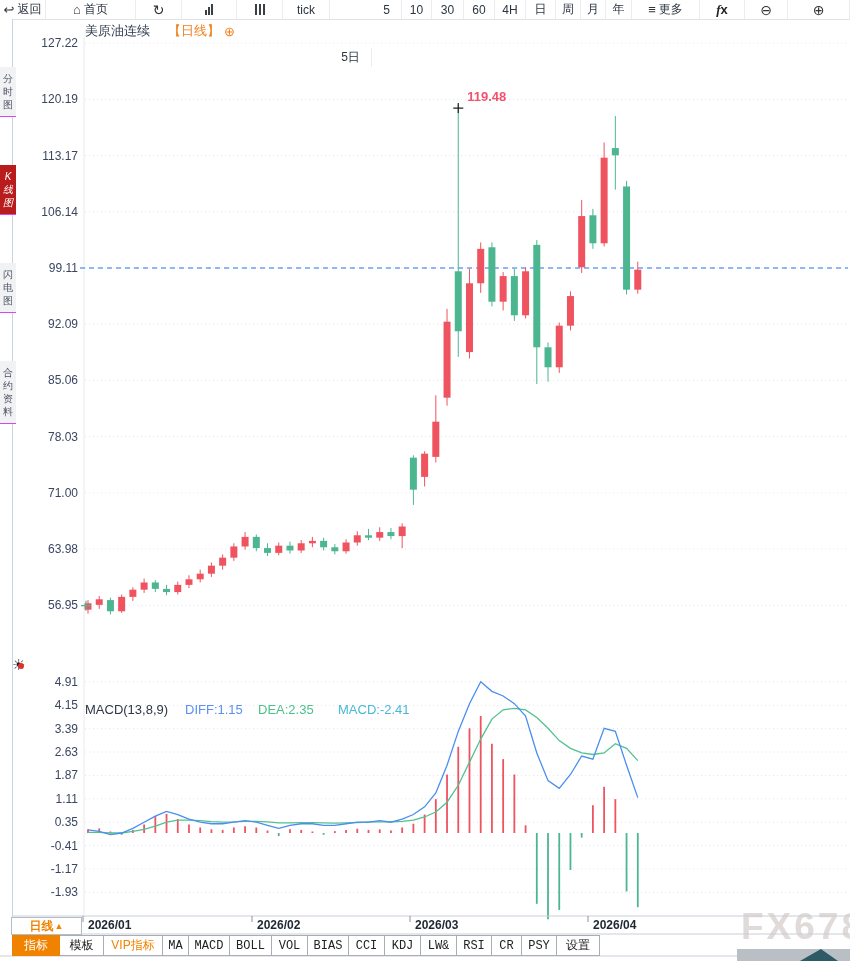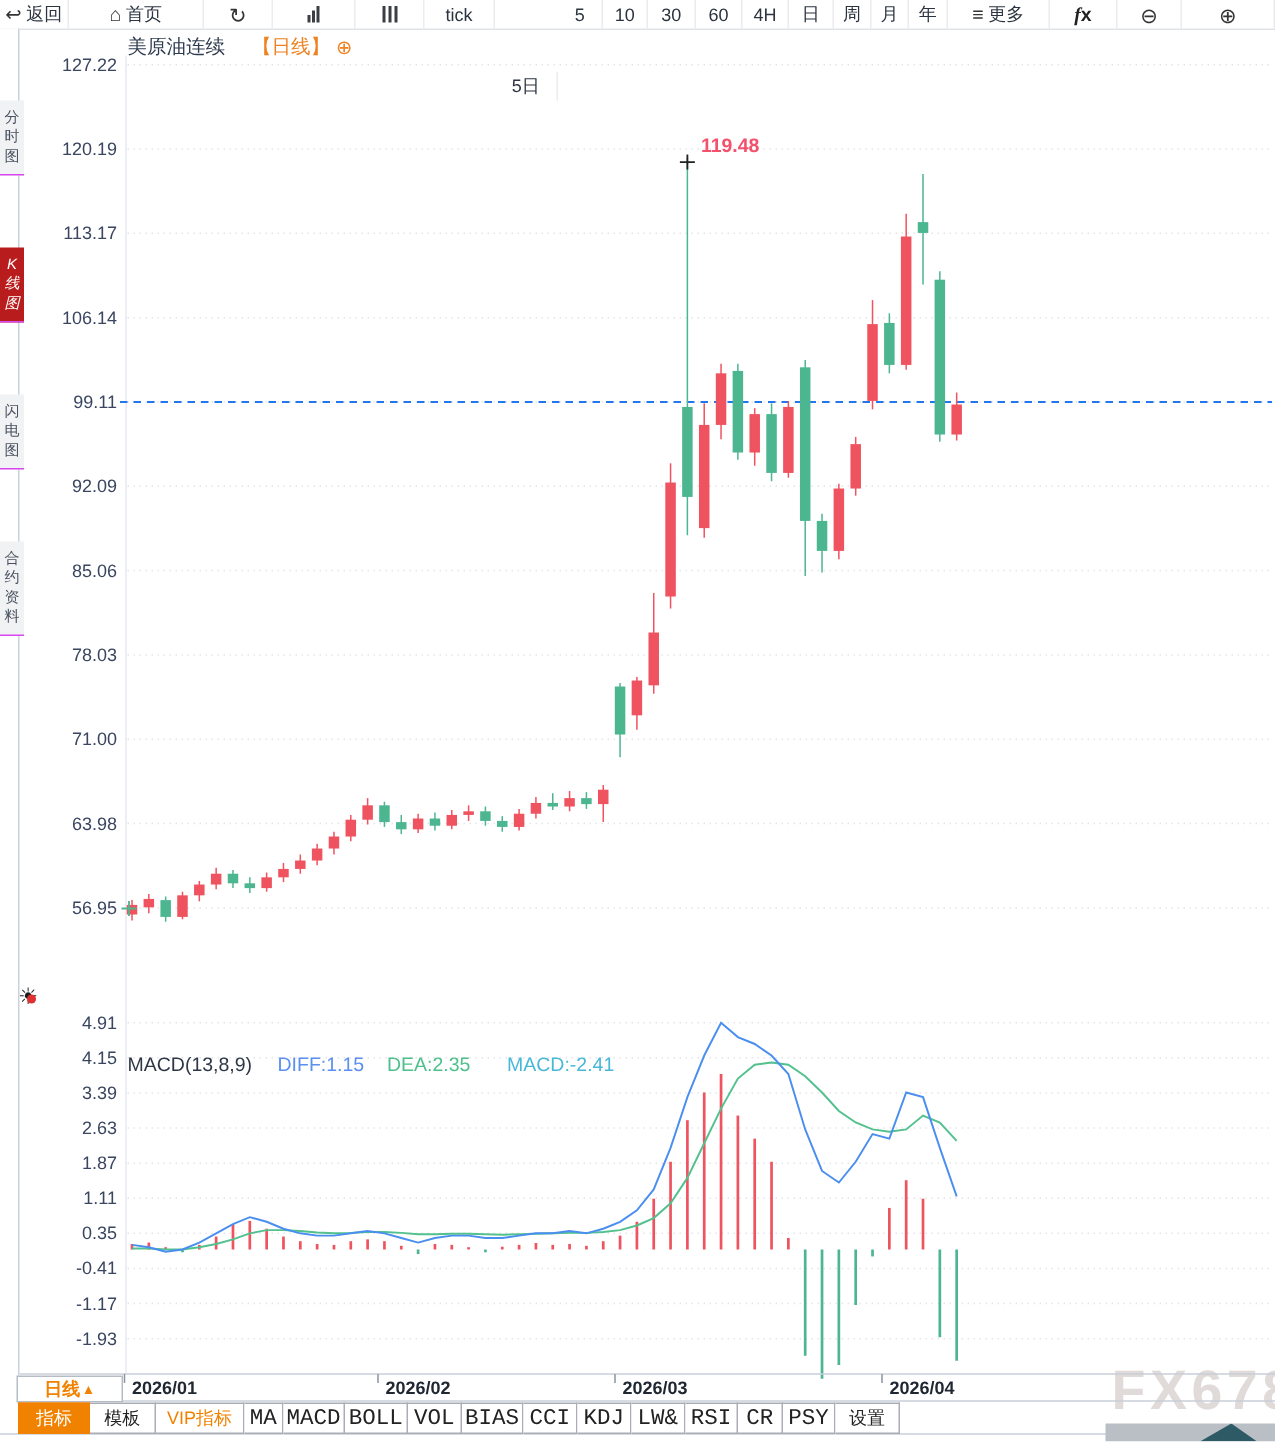--- a/index.html
+++ b/index.html
@@ -40,21 +40,21 @@
   
   #period-box{position:absolute;left:11px;top:917px;width:69px;height:16px;border:1px solid #b6bcc6;
     background:#fff;display:flex;align-items:center;justify-content:center;gap:1px;z-index:3;font-weight:bold;}
   #period-box .pl{color:#f08200;font-size:12px;}
   #period-box .pa{color:#f08200;font-size:9px;}
   
   #bottombar{position:absolute;left:12px;top:935px;height:21px;display:flex;z-index:3;}
   .bb-cell{height:21px;box-sizing:border-box;border:1px solid #a9adb5;border-left:none;background:#fff;
     display:flex;align-items:center;justify-content:center;font-size:12px;color:#222;cursor:default;white-space:nowrap;}
   .bb-cell:first-child{border-left:1px solid #a9adb5;}
-  .bb-cell.mono{font-family:"Liberation Mono",monospace;font-size:15px;}
+  .bb-cell.mono{font-family:"Liberation Mono",monospace;font-size:12px;}
   .bb-cell.active{background:#f08200;color:#fff;border-color:#f08200;}
   .bb-cell.vip{color:#f08200;}
   
   #watermark{position:absolute;left:741px;top:906px;font-size:37px;font-weight:bold;
     letter-spacing:3px;color:#e0dad8;z-index:0;}
   
   #scrollbar{position:absolute;left:737px;top:949px;width:113px;height:12px;background:#babec5;z-index:4;}
   #scroll-arrow{position:absolute;left:63px;top:0px;width:38px;height:12px;background:#2e5a66;
     clip-path:polygon(55% 0,100% 100%,0 100%);}
   

